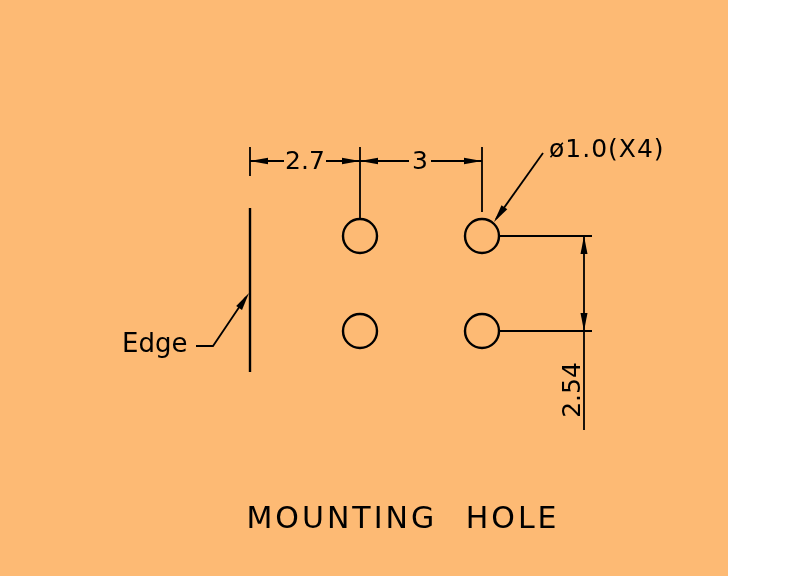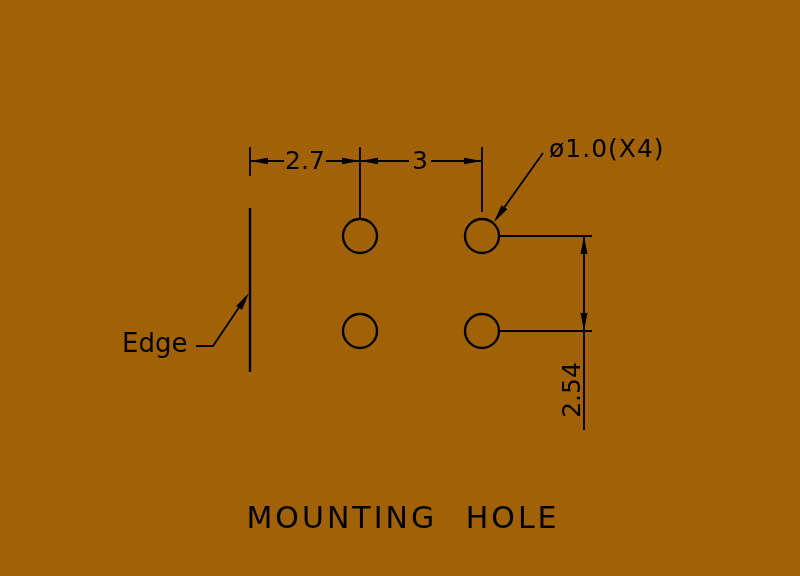--- a/index.html
+++ b/index.html
@@ -1,23 +1,23 @@
 <!DOCTYPE html>
 <html><head>
 <meta charset="utf-8">
 <style>
   html, body {
     margin: 0;
     padding: 0;
     background: #ffffff;
   }
   .page {
-    width: 800px;
+    width: 728px;
     height: 576px;
-    background: #a16207;
+    background: #fdba74;
     position: relative;
     overflow: hidden;
   }
   svg {
     display: block;
   }
   .thick line, .thick circle {
     stroke: #000000;
     stroke-width: 2.4;
     fill: none;

